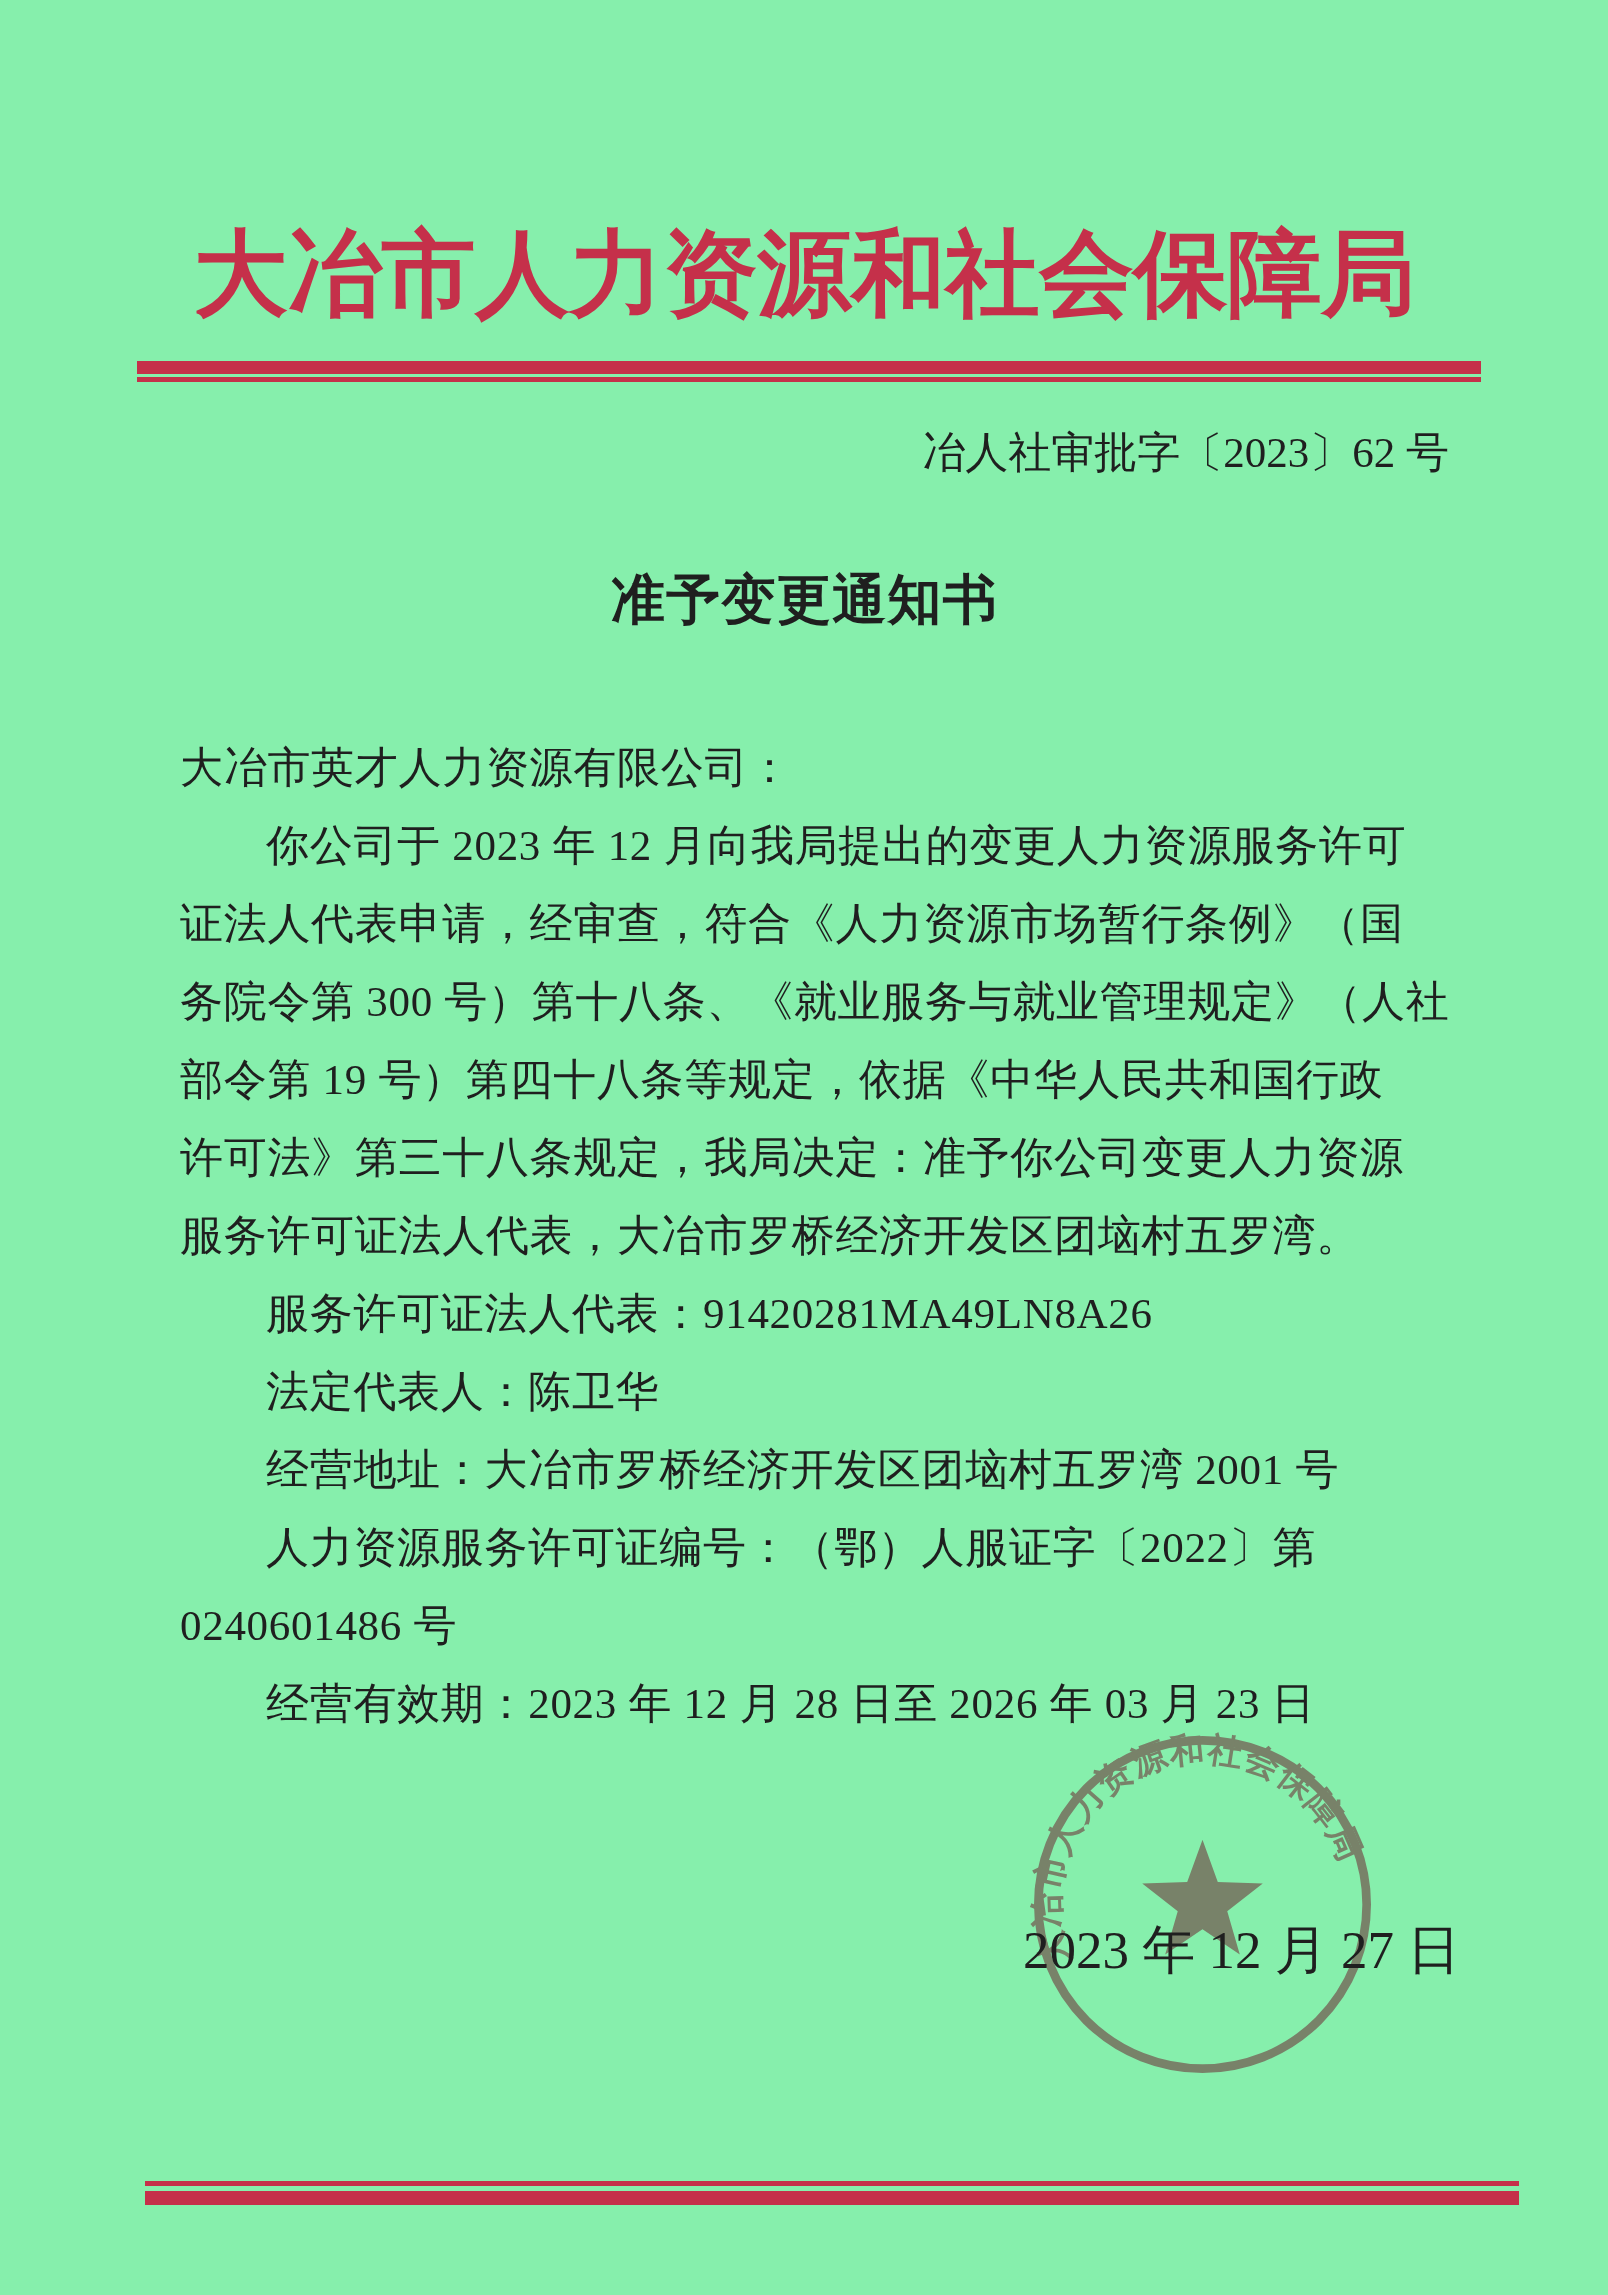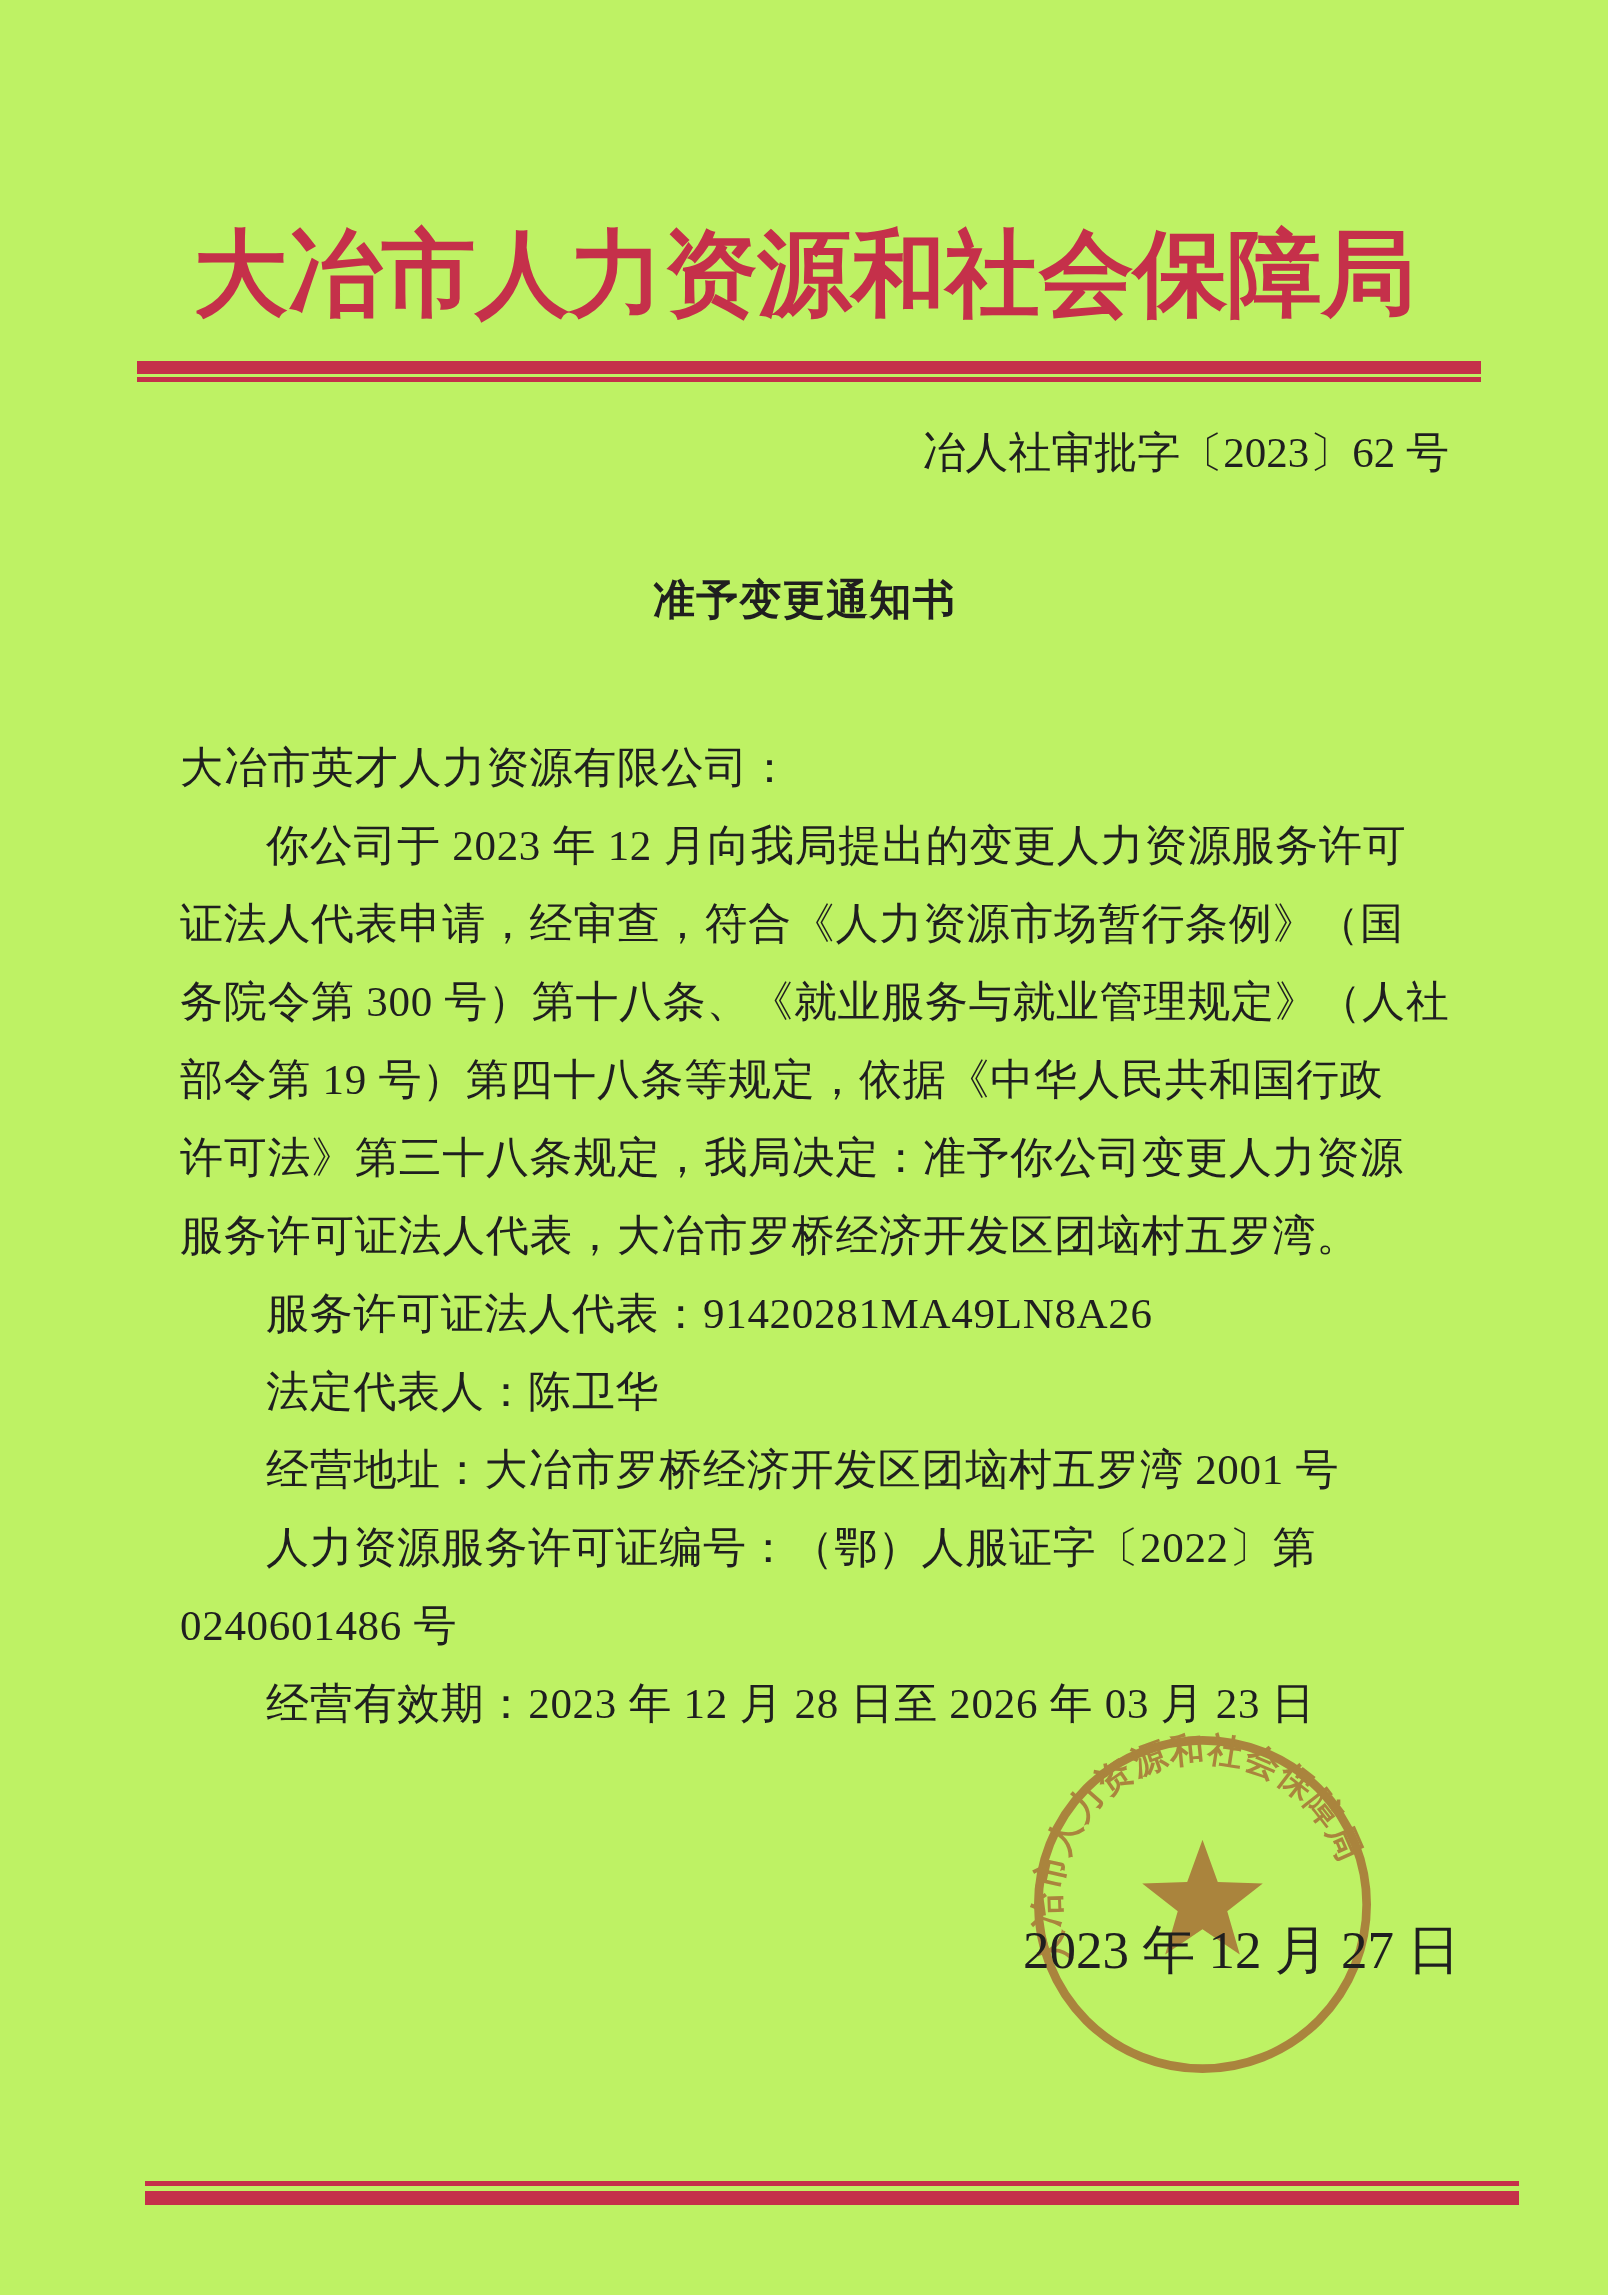--- a/index.html
+++ b/index.html
@@ -1,21 +1,21 @@
 <!DOCTYPE html>
 <html style="font-size:10.7px"><head>
 <meta charset="utf-8">
 <style>
   html, body { margin: 0; padding: 0; background: #888; }
   .page {
     position: relative;
     width: 1609px;
     height: 2295px;
     margin: 0 auto;
-    background: #bef264;
+    background: #86efac;
     overflow: hidden;
     font-family: "Liberation Serif", "DejaVu Serif", serif;
     color: #1f1f1f;
   }
   
   .agency-name {
     position: absolute;
     top: 215px; left: 0; right: 0;
     text-align: center;
     font-size: 94px;
@@ -35,21 +35,21 @@
     right: 160px;
     font-size: 43px;
     line-height: 53px;
     white-space: nowrap;
   }
   
   .notice-title {
     position: absolute;
     top: 566px; left: 0; right: 0;
     text-align: center;
-    font-size: 42px;
+    font-size: 54px;
     line-height: 69px;
     font-weight: 900;
     letter-spacing: 1.3px;
     white-space: nowrap;
   }
   
   .body-text {
     position: absolute;
     top: 729px;
     left: 180px;

